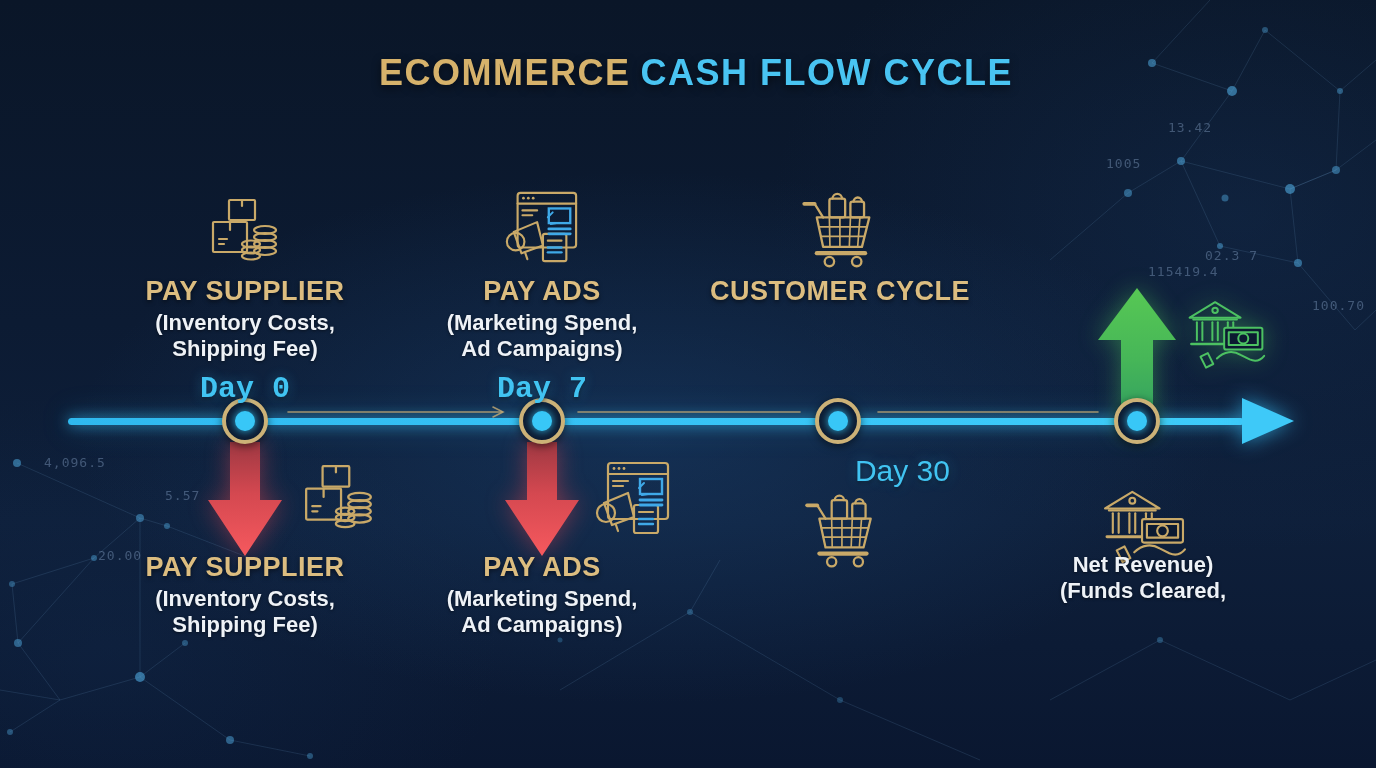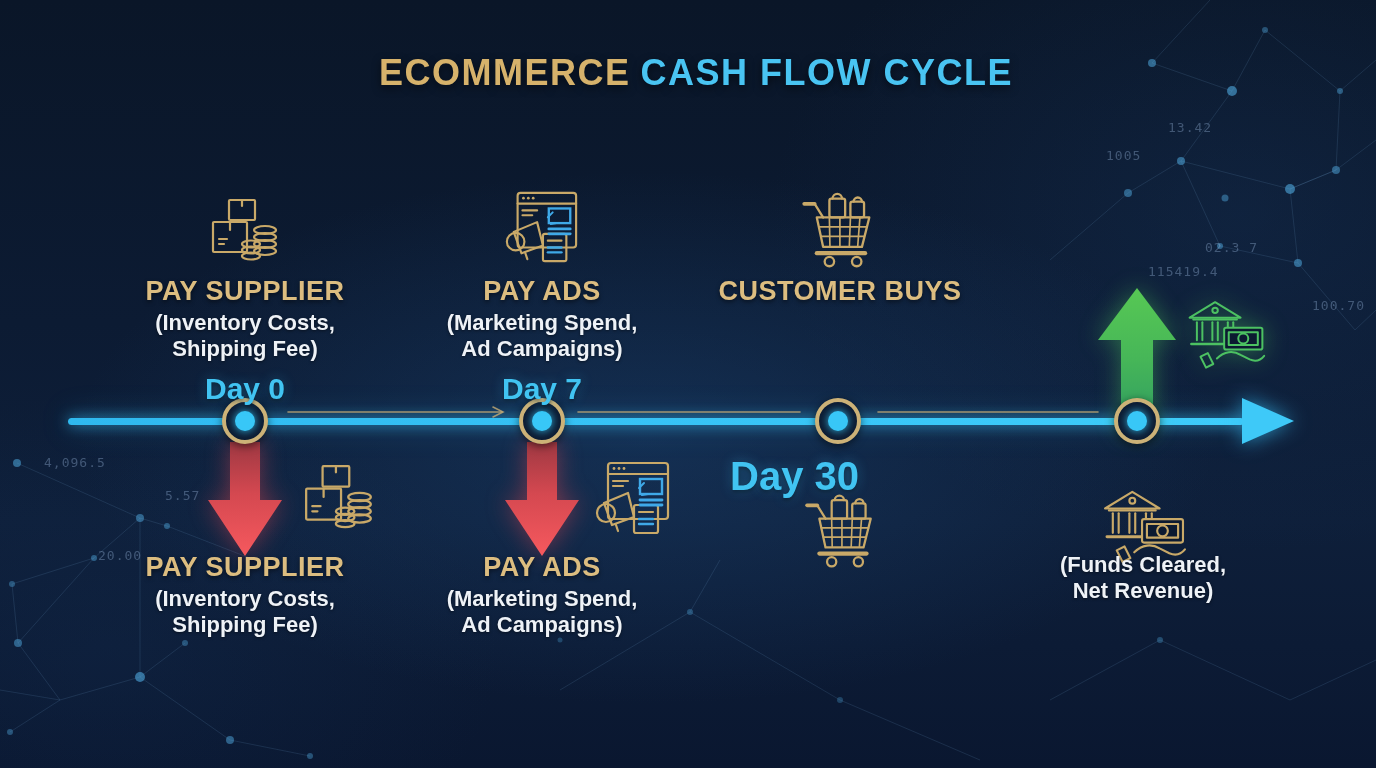--- a/index.html
+++ b/index.html
@@ -19,22 +19,22 @@
     text-shadow:0 3px 8px rgba(0,0,0,.55);z-index:7;}
   .t-gold{color:#d6b26b;margin-right:.28em;}
   .t-cyan{color:#49c4f2;}
   
   .block{position:absolute;text-align:center;z-index:7;}
   .step-title{font-size:27px;font-weight:800;color:#dcbd80;letter-spacing:.5px;
     text-shadow:0 2px 4px rgba(0,0,0,.5);margin-bottom:3px;}
   .step-sub{font-size:22px;font-weight:600;color:#eef2f7;line-height:1.18;
     text-shadow:0 1px 3px rgba(0,0,0,.5);}
   .day-label{font-size:30px;font-weight:800;color:#41c4f2;margin-top:10px;
-    text-shadow:0 0 12px rgba(60,190,245,.35),0 2px 4px rgba(0,0,0,.5);}
-  .day-below{position:absolute;width:220px;text-align:left;font-size:40px;font-weight:700;
+    text-shadow:0 0 12px rgba(60,190,245,.35),0 2px 4px rgba(0,0,0,.5);font-family:Liberation Mono, monospace;}
+  .day-below{position:absolute;width:220px;text-align:right;font-size:30px;font-weight:400;
     color:#41c4f2;z-index:7;text-shadow:0 0 12px rgba(60,190,245,.35),0 2px 4px rgba(0,0,0,.5);}
   
   .tl-line{position:absolute;left:68px;top:418px;width:1176px;height:7px;
     background:linear-gradient(90deg,#2fb9ef,#3ecdfb);border-radius:4px;
     box-shadow:0 0 14px rgba(56,190,245,.75),0 0 30px rgba(56,190,245,.35);z-index:4;}
   .tl-head{position:absolute;left:1242px;top:398px;width:0;height:0;
     border-left:52px solid #3ec9f8;border-top:23px solid transparent;border-bottom:23px solid transparent;
     filter:drop-shadow(0 0 10px rgba(56,190,245,.7));z-index:4;}
   .node{position:absolute;width:46px;height:46px;border-radius:50%;
     border:4px solid #cdb277;background:#0c1a31;box-sizing:border-box;
@@ -198,22 +198,22 @@
       <circle cx="310" cy="756" r="3" opacity=".4"></circle>
       <circle cx="690" cy="612" r="3" opacity=".35"></circle>
       <circle cx="840" cy="700" r="3" opacity=".3"></circle>
       <circle cx="1160" cy="640" r="3" opacity=".35"></circle>
       <circle cx="538" cy="468" r="3" opacity=".35"></circle>
       <circle cx="560" cy="640" r="2.5" opacity=".3"></circle>
     </g>
   </svg>
 
   <span class="bg-num" style="left:1168px;top:120px">13.42</span>
-  <span class="bg-num" style="left:1106px;top:148px">1005</span>
-  <span class="bg-num" style="left:1205px;top:240px">02.3 7</span>
+  <span class="bg-num" style="left:1106px;top:156px">1005</span>
+  <span class="bg-num" style="left:1205px;top:248px">02.3 7</span>
   <span class="bg-num" style="left:1148px;top:264px">115419.4</span>
   <span class="bg-num" style="left:1312px;top:298px">100.70</span>
   <span class="bg-num" style="left:44px;top:455px">4,096.5</span>
   <span class="bg-num" style="left:165px;top:488px">5.57</span>
   <span class="bg-num" style="left:98px;top:548px">20.00</span>
 
   <h1 class="title" style="margin:0;">
     <span class="t-gold">ECOMMERCE</span><span class="t-cyan">CASH FLOW CYCLE</span>
   </h1>
 
@@ -284,33 +284,33 @@
     <div class="step-sub">Shipping Fee)</div>
     <div class="day-label">Day 0</div>
   </div>
   <div class="block" style="left:382px;top:276px;width:320px">
     <div class="step-title">PAY ADS</div>
     <div class="step-sub">(Marketing Spend,</div>
     <div class="step-sub">Ad Campaigns)</div>
     <div class="day-label">Day 7</div>
   </div>
   <div class="block" style="left:670px;top:276px;width:340px">
-    <div class="step-title">CUSTOMER BUYS</div>
+    <div class="step-title">CUSTOMER CYCLE</div>
   </div>
 
   <div class="day-below" style="left:730px;top:454px">Day 30</div>
 
   <div class="block" style="left:75px;top:552px;width:340px">
     <div class="step-title">PAY SUPPLIER</div>
     <div class="step-sub">(Inventory Costs,</div>
     <div class="step-sub">Shipping Fee)</div>
   </div>
   <div class="block" style="left:372px;top:552px;width:340px">
     <div class="step-title">PAY ADS</div>
     <div class="step-sub">(Marketing Spend,</div>
     <div class="step-sub">Ad Campaigns)</div>
   </div>
   <div class="block" style="left:963px;top:552px;width:360px">
+    <div class="step-sub">Net Revenue)</div>
     <div class="step-sub">(Funds Cleared,</div>
-    <div class="step-sub">Net Revenue)</div>
   </div>
 
 </div>
 
 </body></html>

